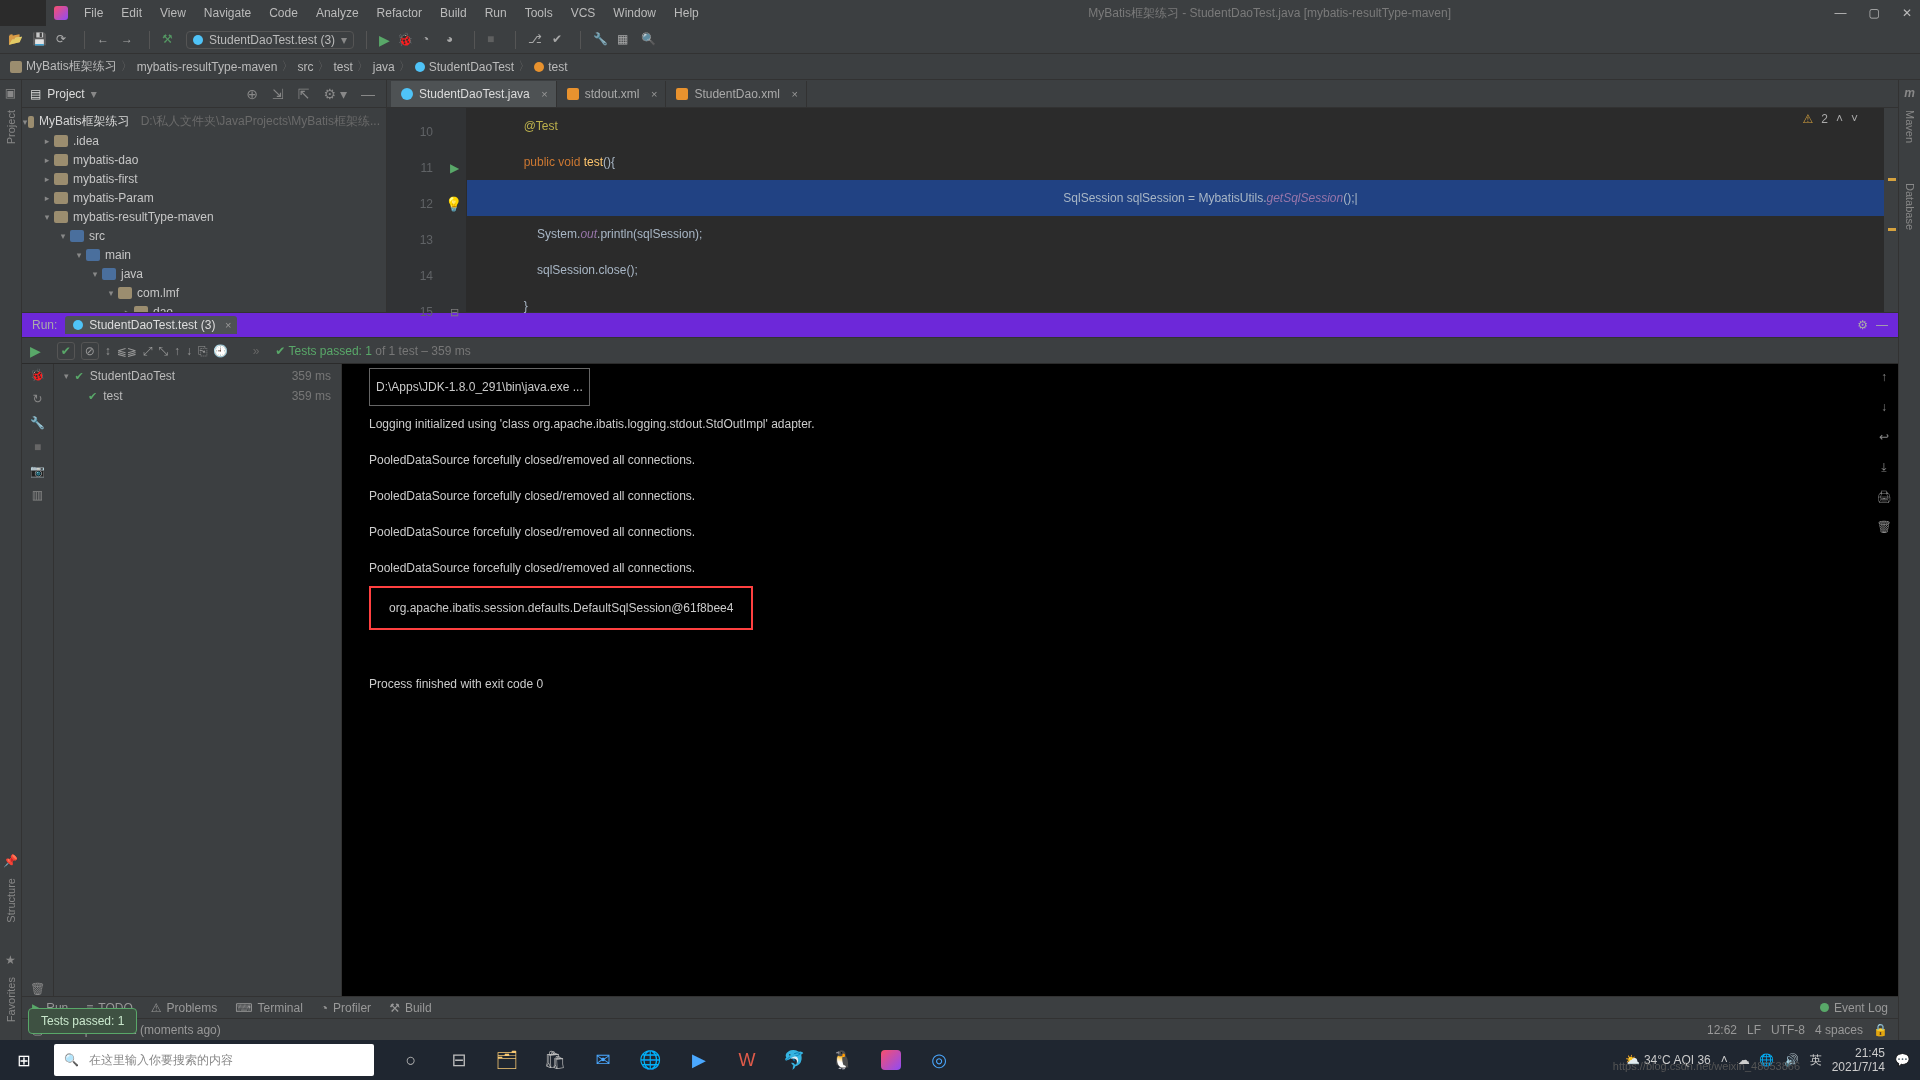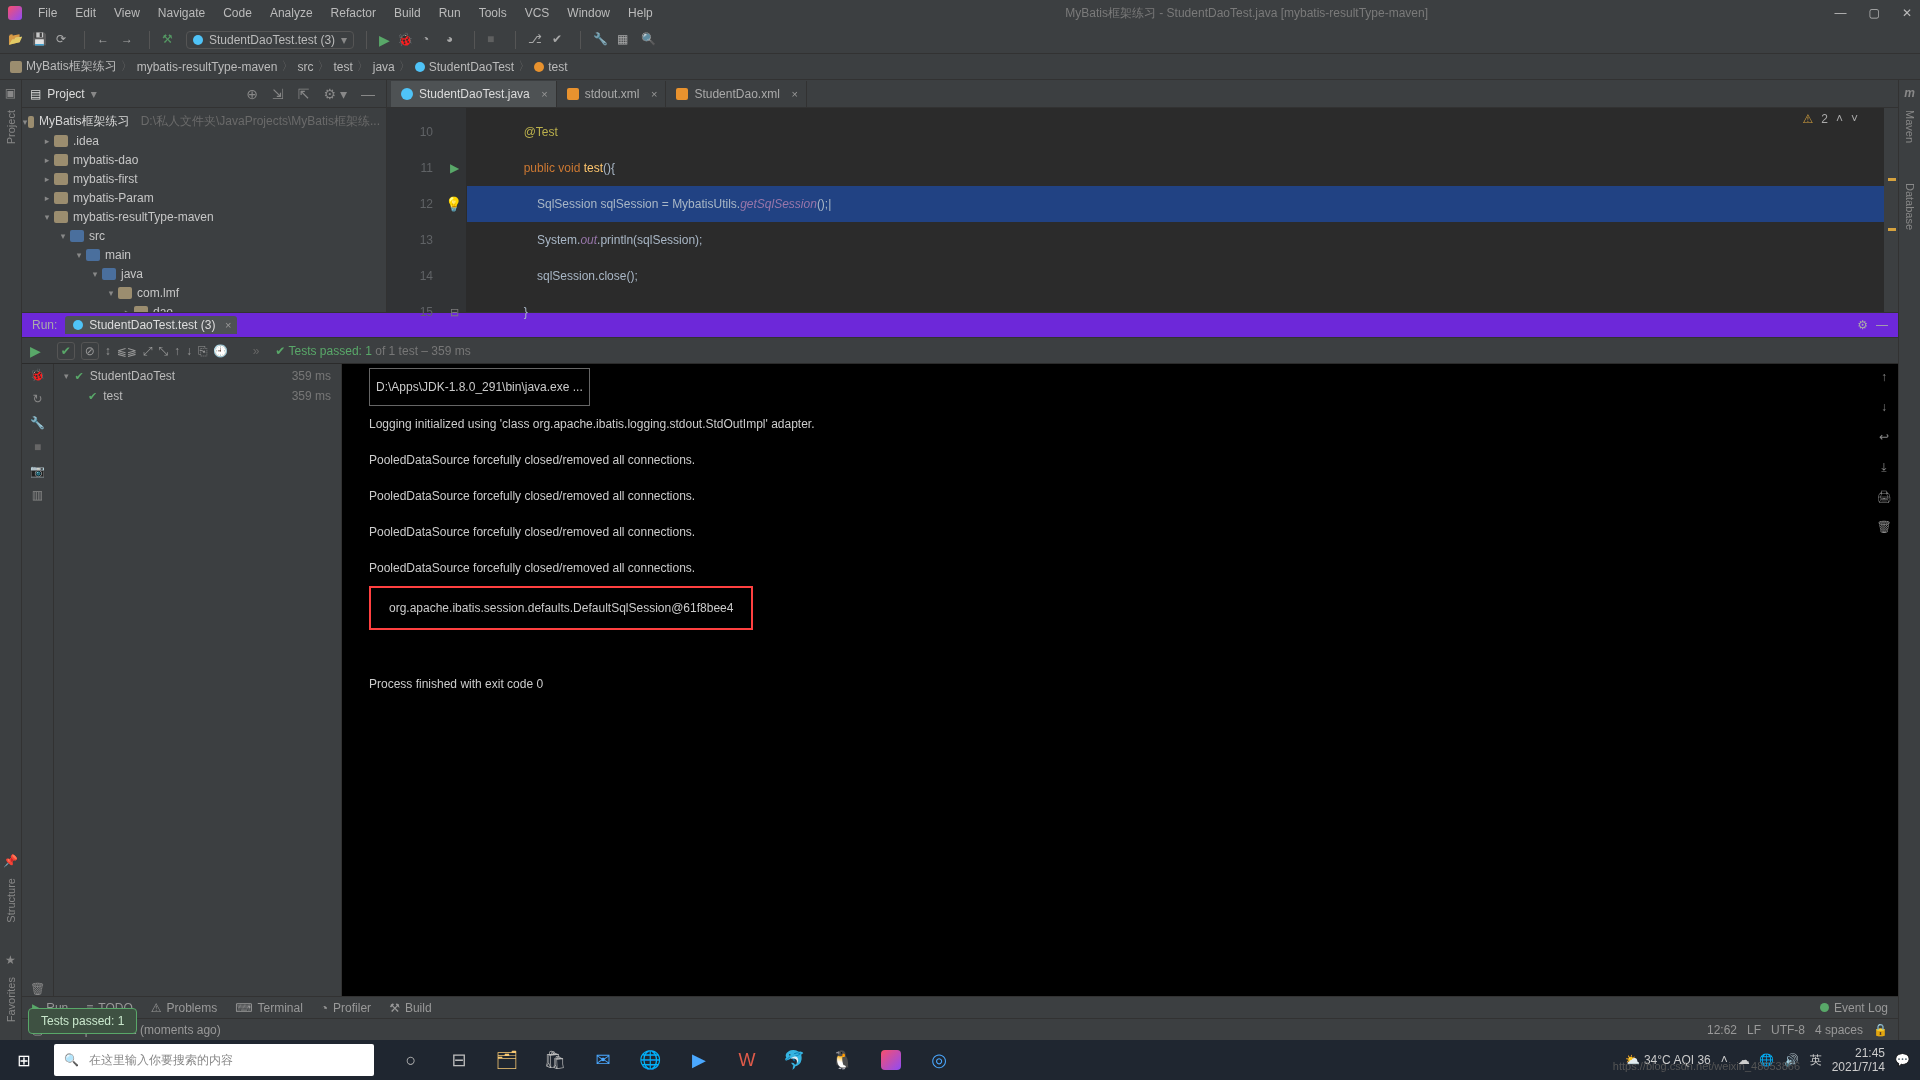--- a/index.html
+++ b/index.html
@@ -1,18 +1,18 @@
 <!DOCTYPE html>
 <html><head>
 <meta charset="utf-8">
 <style>
 * { margin: 0; padding: 0; box-sizing: border-box; font-family: "Segoe UI", Arial, sans-serif; font-size: 12px; user-select: none; }
 body { background: #2b2b2b; color: #bbbbbb; width: 1920px; height: 1080px; overflow: hidden; display: flex; flex-direction: column; }
 
-.titlebar { height: 26px; background: #3c3f41; color: #8a8a8a; display: flex; align-items: center; padding: 0 8px; }
+.titlebar { height: 26px; background: #3c3f41; color: #8a8a8a; display: flex; align-items: center; padding: 0 8px; margin-left: 46px; }
 .titlebar .app-icon { width:14px; height:14px; background:linear-gradient(135deg,#f94f6d,#8e4cf6); border-radius:3px; margin-right:10px; }
 .titlebar .menus { display:flex; gap:6px; color:#bbb; }
 .titlebar .menus span { padding:2px 6px; cursor:default; }
 .titlebar .title { flex:1; text-align:center; color:#7a7a7a; }
 .titlebar .win-ctrls { display:flex; gap:22px; color:#bbb; font-size:14px; }
 
 .toolbar { height:28px; background:#3c3f41; border-bottom:1px solid #323232; display:flex; align-items:center; padding:0 8px; gap:8px; }
 .tb-icon { width:16px; height:16px; display:inline-block; opacity:.85; }
 .tb-sep  { width:1px; height:18px; background:#555; margin:0 4px;}
 .run-config { background:#3c3f41; border:1px solid #555; border-radius:4px; padding:1px 18px 1px 6px; display:flex; align-items:center; gap:6px; color:#bbb; position:relative;}
@@ -62,23 +62,23 @@
 .etab .file-ico.xml{background:#e8922e;border-radius:2px;}
 
 .editor-body{flex:1; display:flex; font-family:"JetBrains Mono","Consolas",monospace; font-size:14px; position:relative; min-height:0;}
 .editor-overlay{position:absolute; top:4px; right:40px; display:flex; align-items:center; gap:8px; color:#aaa; font-size:12px;}
 .editor-overlay .warn{color:#d6a23e;}
 .gutter{width:56px; background:#313335; color:#606366; text-align:right; padding:6px 10px 0 0; line-height:36px;}
 .fold-strip{width:24px; background:#313335; border-right:1px solid #2b2b2b; padding-top:6px;}
 .fold-strip .mark{height:36px; display:flex; align-items:center; justify-content:center; color:#7b7b7b; font-size:11px;}
 .fold-strip .mark .run{color:#59a869; font-size:12px;}
 .fold-strip .bulb{color:#f2c14e; font-size:14px;}
-.code{flex:1; padding-top:6px; line-height:36px; white-space:pre;}
+.code{flex:1; line-height:36px; white-space:pre;}
 .code .line{height:36px; padding-left:30px;}
-.code .line.sel{background:#214283;}
+.code .line.sel{background:#214283;text-align:center;}
 .kw{color:#cc7832;} .an{color:#bbb04c;} .mth{color:#ffc66d;} .id{color:#a9b7c6;} .field{color:#9876aa; font-style:italic;} .punc{color:#a9b7c6;} .static{color:#9876aa; font-style:italic;}
 .vscroll{width:14px;background:#3c3f41;position:relative;}
 .vscroll .warn-mark{position:absolute;right:2px;width:8px;height:3px;background:#d6a23e;}
 
 .run-panel{flex:1; display:flex; min-height:0; flex-direction:column; background:#2b2b2b;}
 .run-header{height:26px; background:#6d28d9; border-top:1px solid #323232; border-bottom:1px solid #323232; display:flex; align-items:center; padding:0 10px; color:#aaa; gap:8px;}
 .run-header .spacer{flex:1;}
 .run-header .rtab{background:#4e5254; padding:2px 22px 2px 8px; border-radius:3px 3px 0 0; position:relative; color:#ddd; display:flex; align-items:center; gap:6px;}
 .run-header .rtab .close{position:absolute; right:6px; color:#999; font-size:11px;}
 

